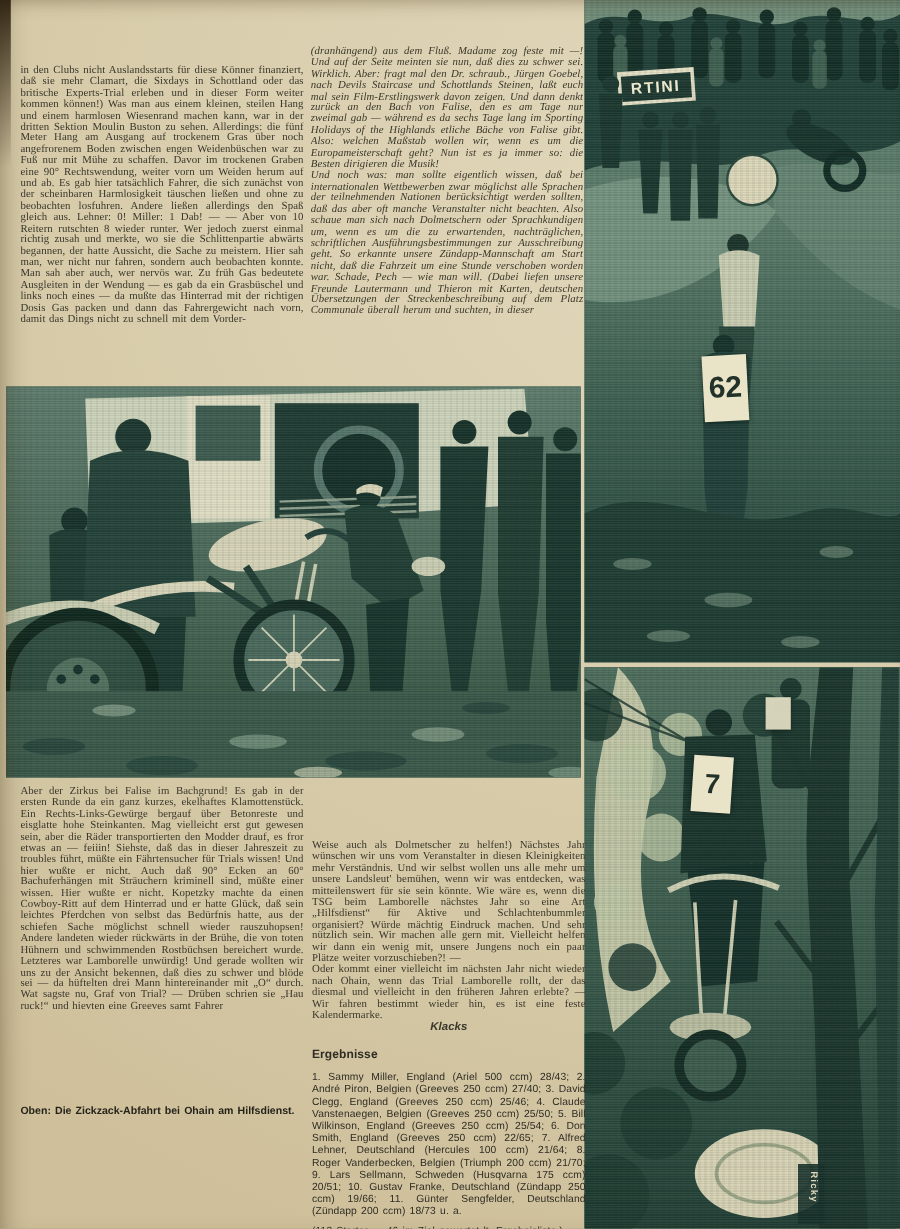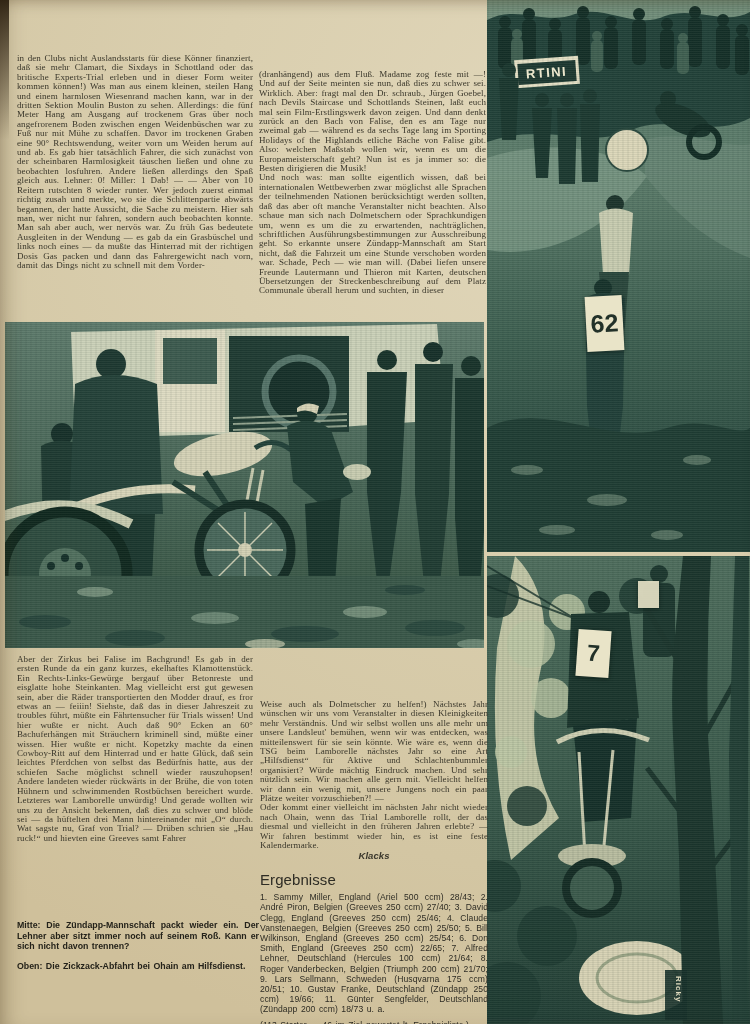--- a/index.html
+++ b/index.html
@@ -12,34 +12,34 @@
   .page::before{content:"";position:absolute;inset:0;z-index:6;pointer-events:none;
     box-shadow:inset 16px 0 22px -14px rgba(62,44,18,.4), inset 0 12px 16px -12px rgba(62,44,18,.35);}
   .corner-dark{position:absolute;left:0;top:0;width:9px;height:140px;z-index:7;
     background:linear-gradient(180deg, rgba(38,26,10,.9), rgba(38,26,10,0));}
 
   
   .textblock{position:absolute;text-align:justify;font-size:9px;line-height:9.4px;
     letter-spacing:.08px;word-spacing:.7px;z-index:2;}
   .textblock p{margin:0;}
   #col-left-top{left:17px;top:54px;width:236px;height:262px;overflow:hidden;}
-  #col-mid-top{left:259px;top:70px;width:227px;height:262px;overflow:hidden;}
+  #col-mid-top{left:259px;top:38px;width:227px;height:262px;overflow:hidden;font-style:italic;}
   #col-left-bot{left:17px;top:655px;width:236px;height:262px;overflow:hidden;}
   #col-mid-bot{left:260px;top:652px;width:228px;height:366px;overflow:hidden;margin-top:48px;}
 
   .caption-block{position:absolute;left:17px;top:920px;width:242px;z-index:2;
     font-family:"Liberation Sans",sans-serif;font-weight:bold;font-size:8.8px;
     line-height:10.6px;color:#24221a;text-align:justify;word-spacing:1px;}
   .caption-block p{margin:0 0 9px 0;}
 
   .signature{text-align:center;font-family:"Liberation Sans",sans-serif;
     font-style:italic;font-weight:bold;font-size:9.5px;margin-top:3px;}
   .results{font-family:"Liberation Sans",sans-serif;font-size:8.6px;line-height:10.2px;
     color:#2e2c24;word-spacing:1px;}
-  .results-heading{font-weight:normal;font-size:15px;margin:15px 0 7px 0 !important;}
+  .results-heading{font-weight:bold;font-size:10px;margin:15px 0 7px 0 !important;}
   .results p{margin:0;}
   .results .gap{margin-top:5px;}
 
   
   .photo{position:absolute;overflow:hidden;background:#3c5b4e;z-index:1;}
   .photo svg{position:absolute;left:0;top:0;display:block;}
   .photo::after{content:"";position:absolute;inset:0;pointer-events:none;
     background:
       repeating-linear-gradient(0deg, rgba(235,230,205,.05) 0 1px, rgba(10,25,18,.06) 1px 2px),
       repeating-linear-gradient(90deg, rgba(16,36,28,.05) 0 2px, rgba(0,0,0,0) 2px 5px);}
@@ -330,16 +330,15 @@
     <div class="results">
       <p class="results-heading">Ergebnisse</p>
       <p>1. Sammy Miller, England (Ariel 500 ccm) 28/43; 2. André Piron, Belgien (Greeves 250 ccm) 27/40; 3. David Clegg, England (Greeves 250 ccm) 25/46; 4. Claude Vanstenaegen, Belgien (Greeves 250 ccm) 25/50; 5. Bill Wilkinson, England (Greeves 250 ccm) 25/54; 6. Don Smith, England (Greeves 250 ccm) 22/65; 7. Alfred Lehner, Deutschland (Hercules 100 ccm) 21/64; 8. Roger Vanderbecken, Belgien (Triumph 200 ccm) 21/70; 9. Lars Sellmann, Schweden (Husqvarna 175 ccm) 20/51; 10. Gustav Franke, Deutschland (Zündapp 250 ccm) 19/66; 11. Günter Sengfelder, Deutschland (Zündapp 200 ccm) 18/73 u. a.</p>
       <p class="gap">(113 Starter — 46 im Ziel gewertet lt. Ergebnisliste.)</p>
       <p class="gap">Markenwertung: Greeves mit Piron/Vanstenaegen/Clegg vor Triumph und Zündapp.</p>
       <p class="gap">Länderwertung: England mit Miller/Clegg/Wilkinson vor Belgien.</p>
     </div>
   </div>
 
   <div class="caption-block">
-    <p>Mitte: Die Zündapp-Mannschaft packt wieder ein. Der Lehner aber sitzt immer noch auf seinem Roß. Kann er sich nicht davon trennen?</p>
     <p>Oben: Die Zickzack-Abfahrt bei Ohain am Hilfsdienst.</p>
   </div>
 </div>
 
 </body></html>

